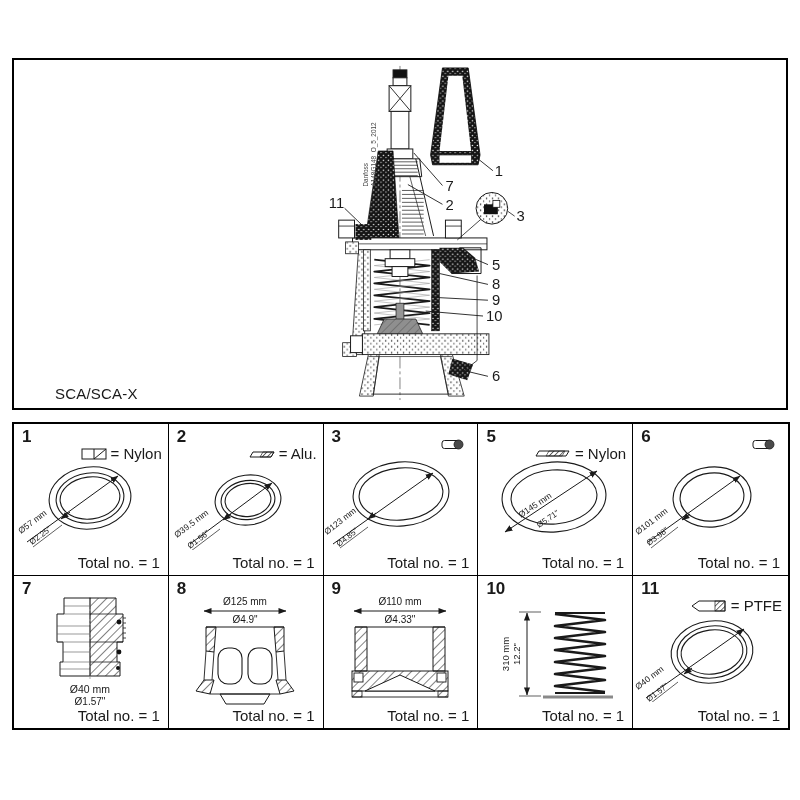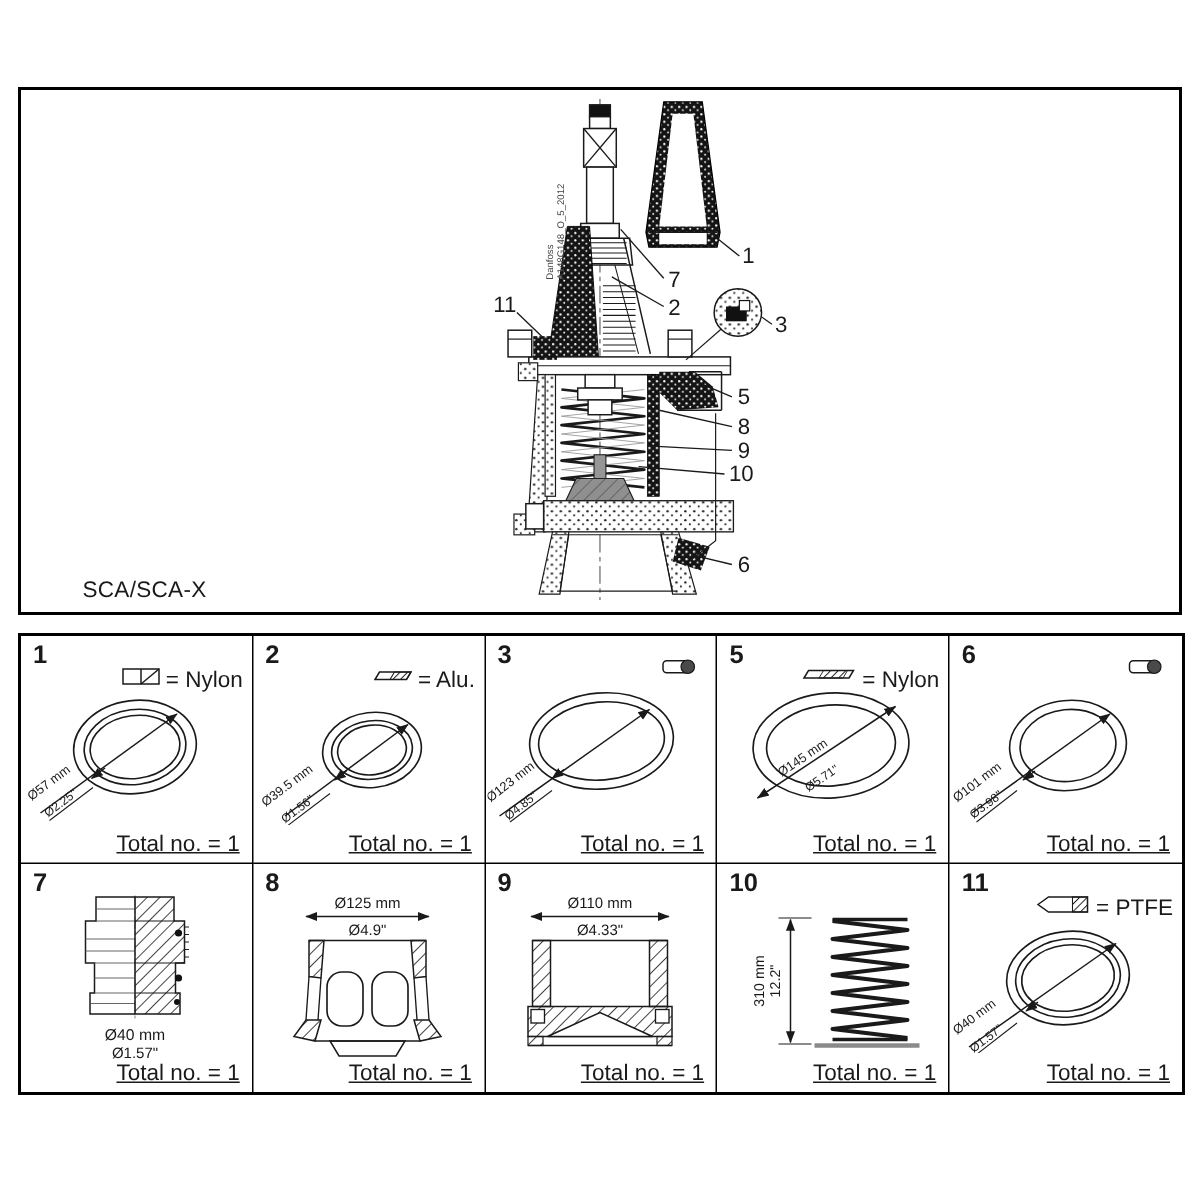--- a/index.html
+++ b/index.html
@@ -9,23 +9,23 @@
 
   .drawing-box{position:absolute;left:12px;top:58px;width:772px;height:348px;border:2px solid #000;background:#fff;}
   .drawing-box > svg{position:absolute;left:0;top:0;}
   .model-label{position:absolute;left:8px;bottom:6px;font-size:15px;letter-spacing:.2px;margin-left:33px;}
 
   .parts-grid{position:absolute;left:12px;top:422px;width:774px;height:304px;border:2px solid #000;display:grid;grid-template-columns:repeat(5,1fr);grid-template-rows:repeat(2,1fr);background:#fff;}
   .cell{position:relative;border-right:1.6px solid #000;border-bottom:1.6px solid #000;overflow:hidden;}
   .cell:nth-child(5n){border-right:none;}
   .cell:nth-child(n+6){border-bottom:none;}
   .cell-number{position:absolute;top:3px;left:8px;font-size:17px;font-weight:bold;}
-  .legend{position:absolute;top:21px;right:6px;display:flex;align-items:flex-start;gap:4px;font-size:15px;}
+  .legend{position:absolute;top:21px;right:6px;display:flex;align-items:center;gap:4px;font-size:15px;}
   .legend.icon-only{top:15px;right:12px;}
-  .total{position:absolute;bottom:4px;right:8px;font-size:15px;text-decoration:underline;}
+  .total{position:absolute;bottom:4px;right:8px;font-size:15px;}
   .ring-svg{position:absolute;left:1px;top:26px;}
   .part-svg{position:absolute;left:1px;top:20px;}
   .lab{font-size:8.6px;fill:#1a1a1a;}
   .lab2{font-size:8.1px;fill:#1a1a1a;}
   .dimtxt{font-size:10.5px;fill:#1a1a1a;}
   .dimtxt2{font-size:10px;fill:#1a1a1a;}
   .callout{font-size:15px;fill:#1a1a1a;}
 </style>
 </head>
 <body>

